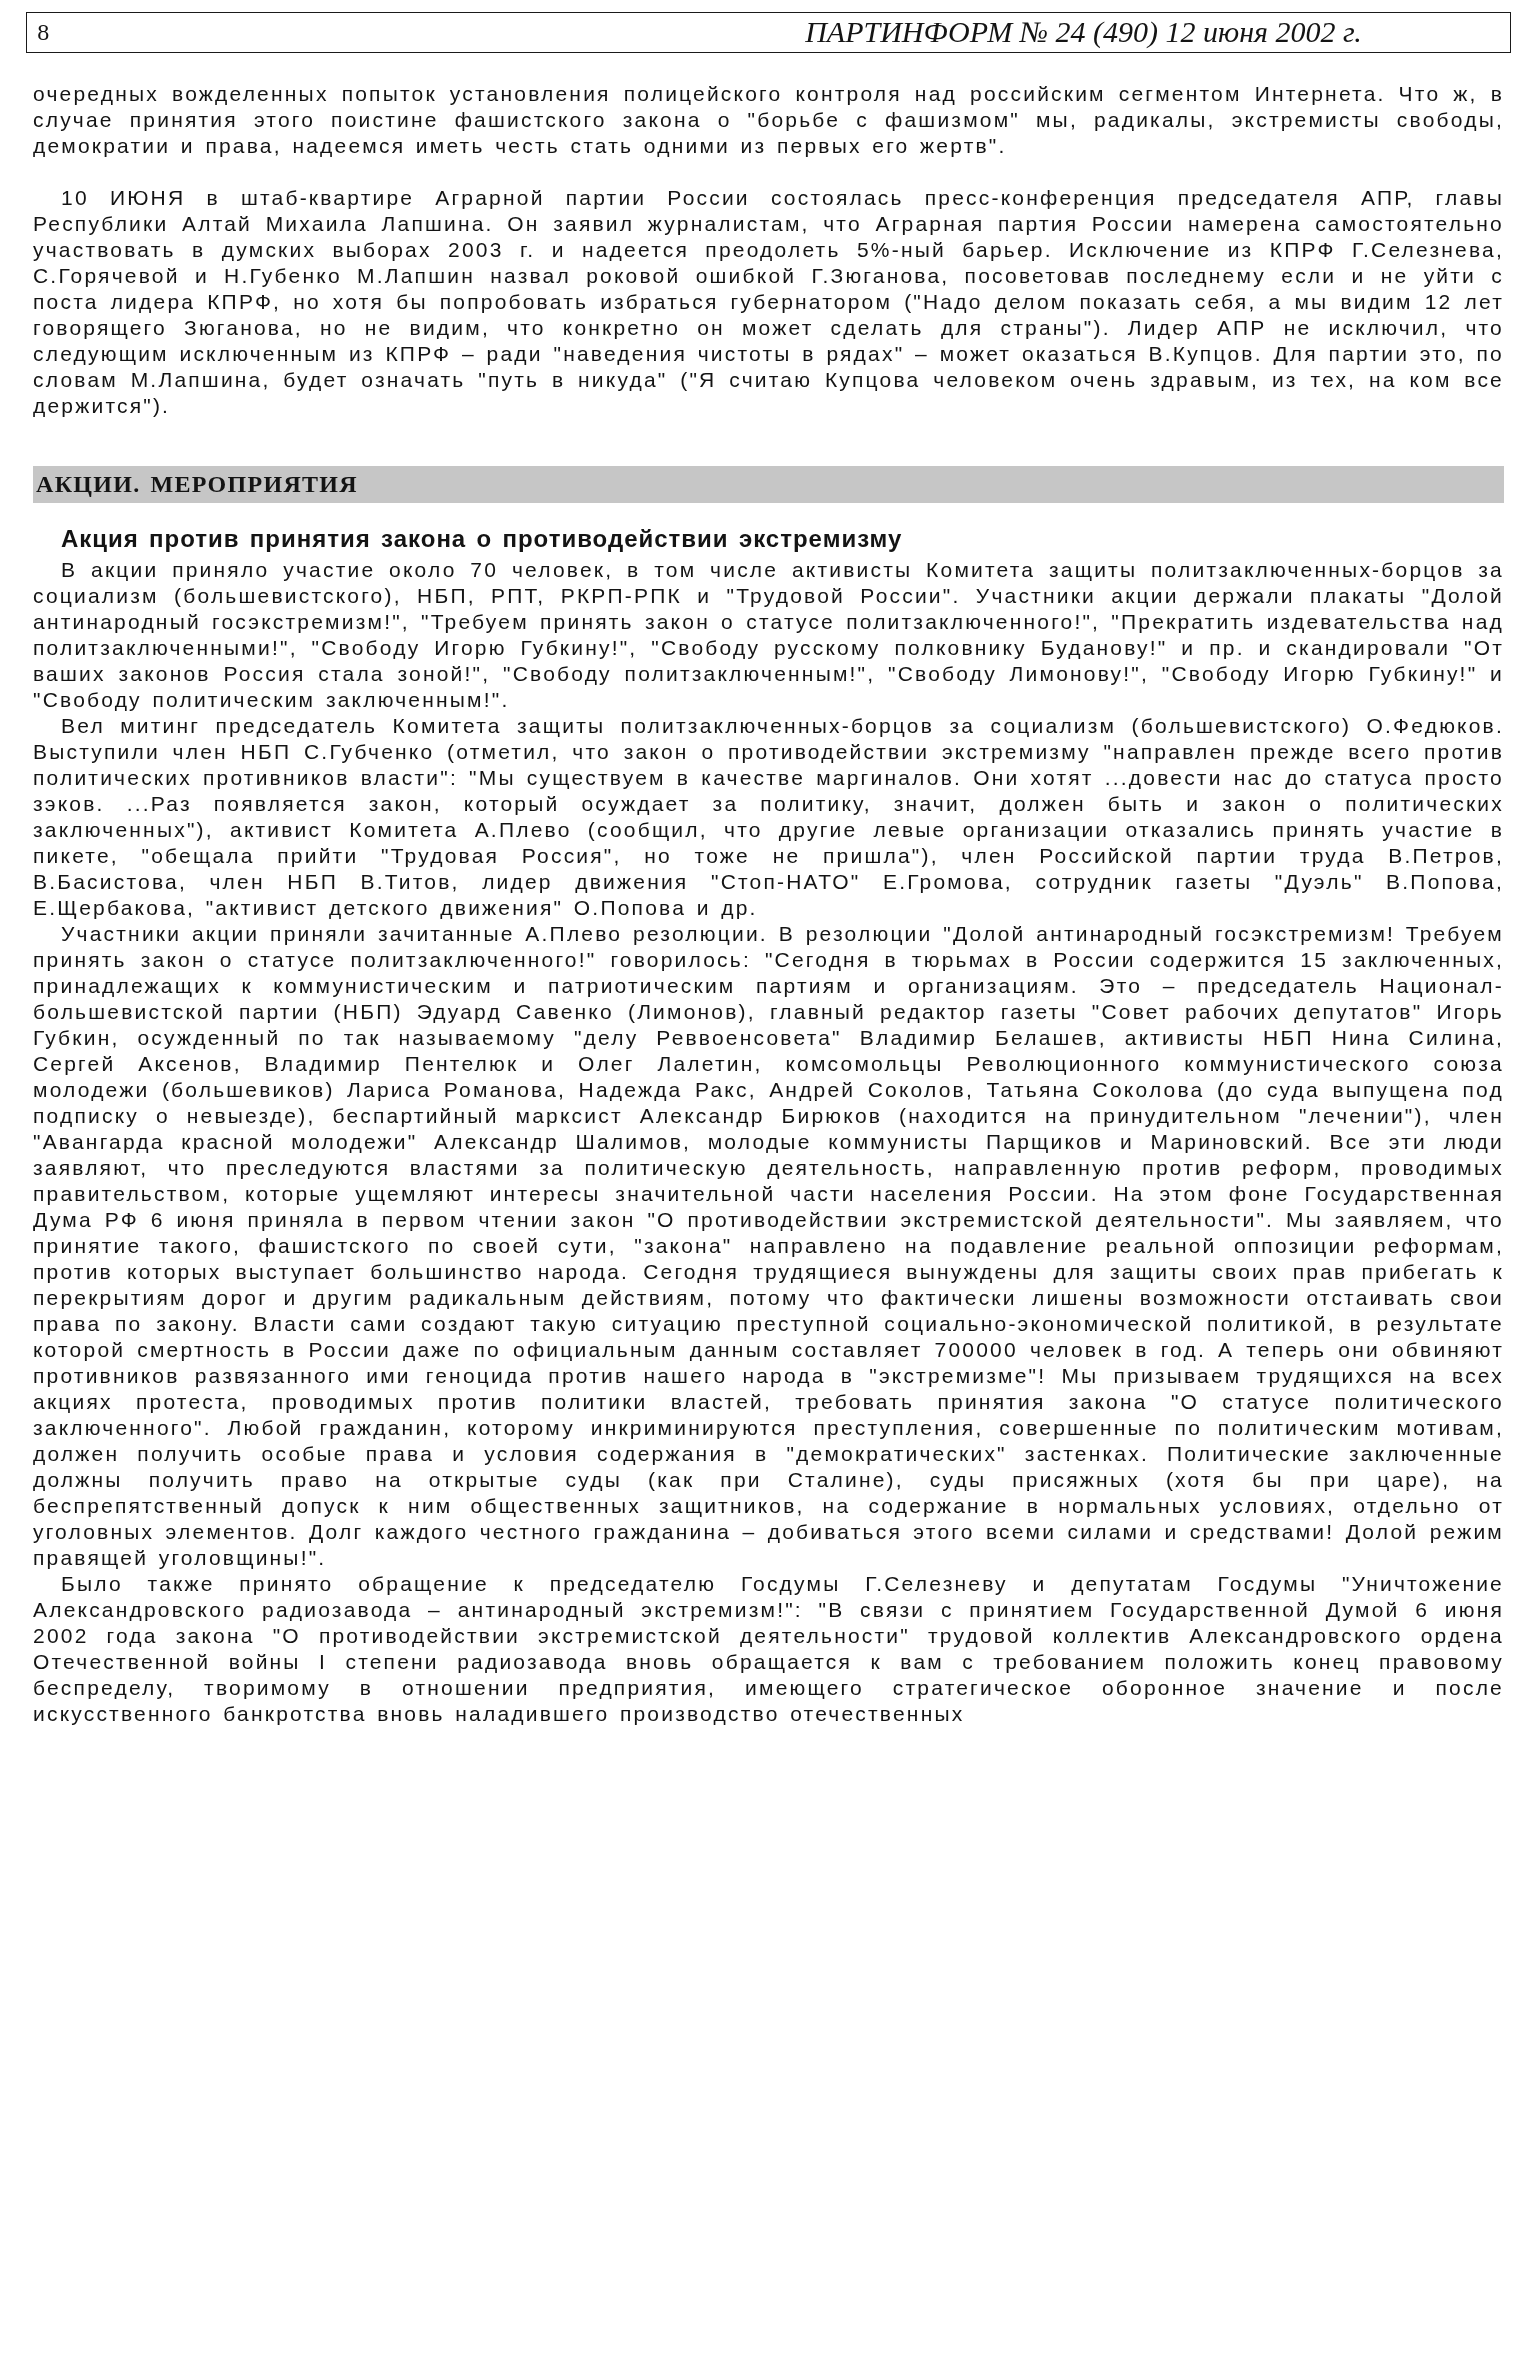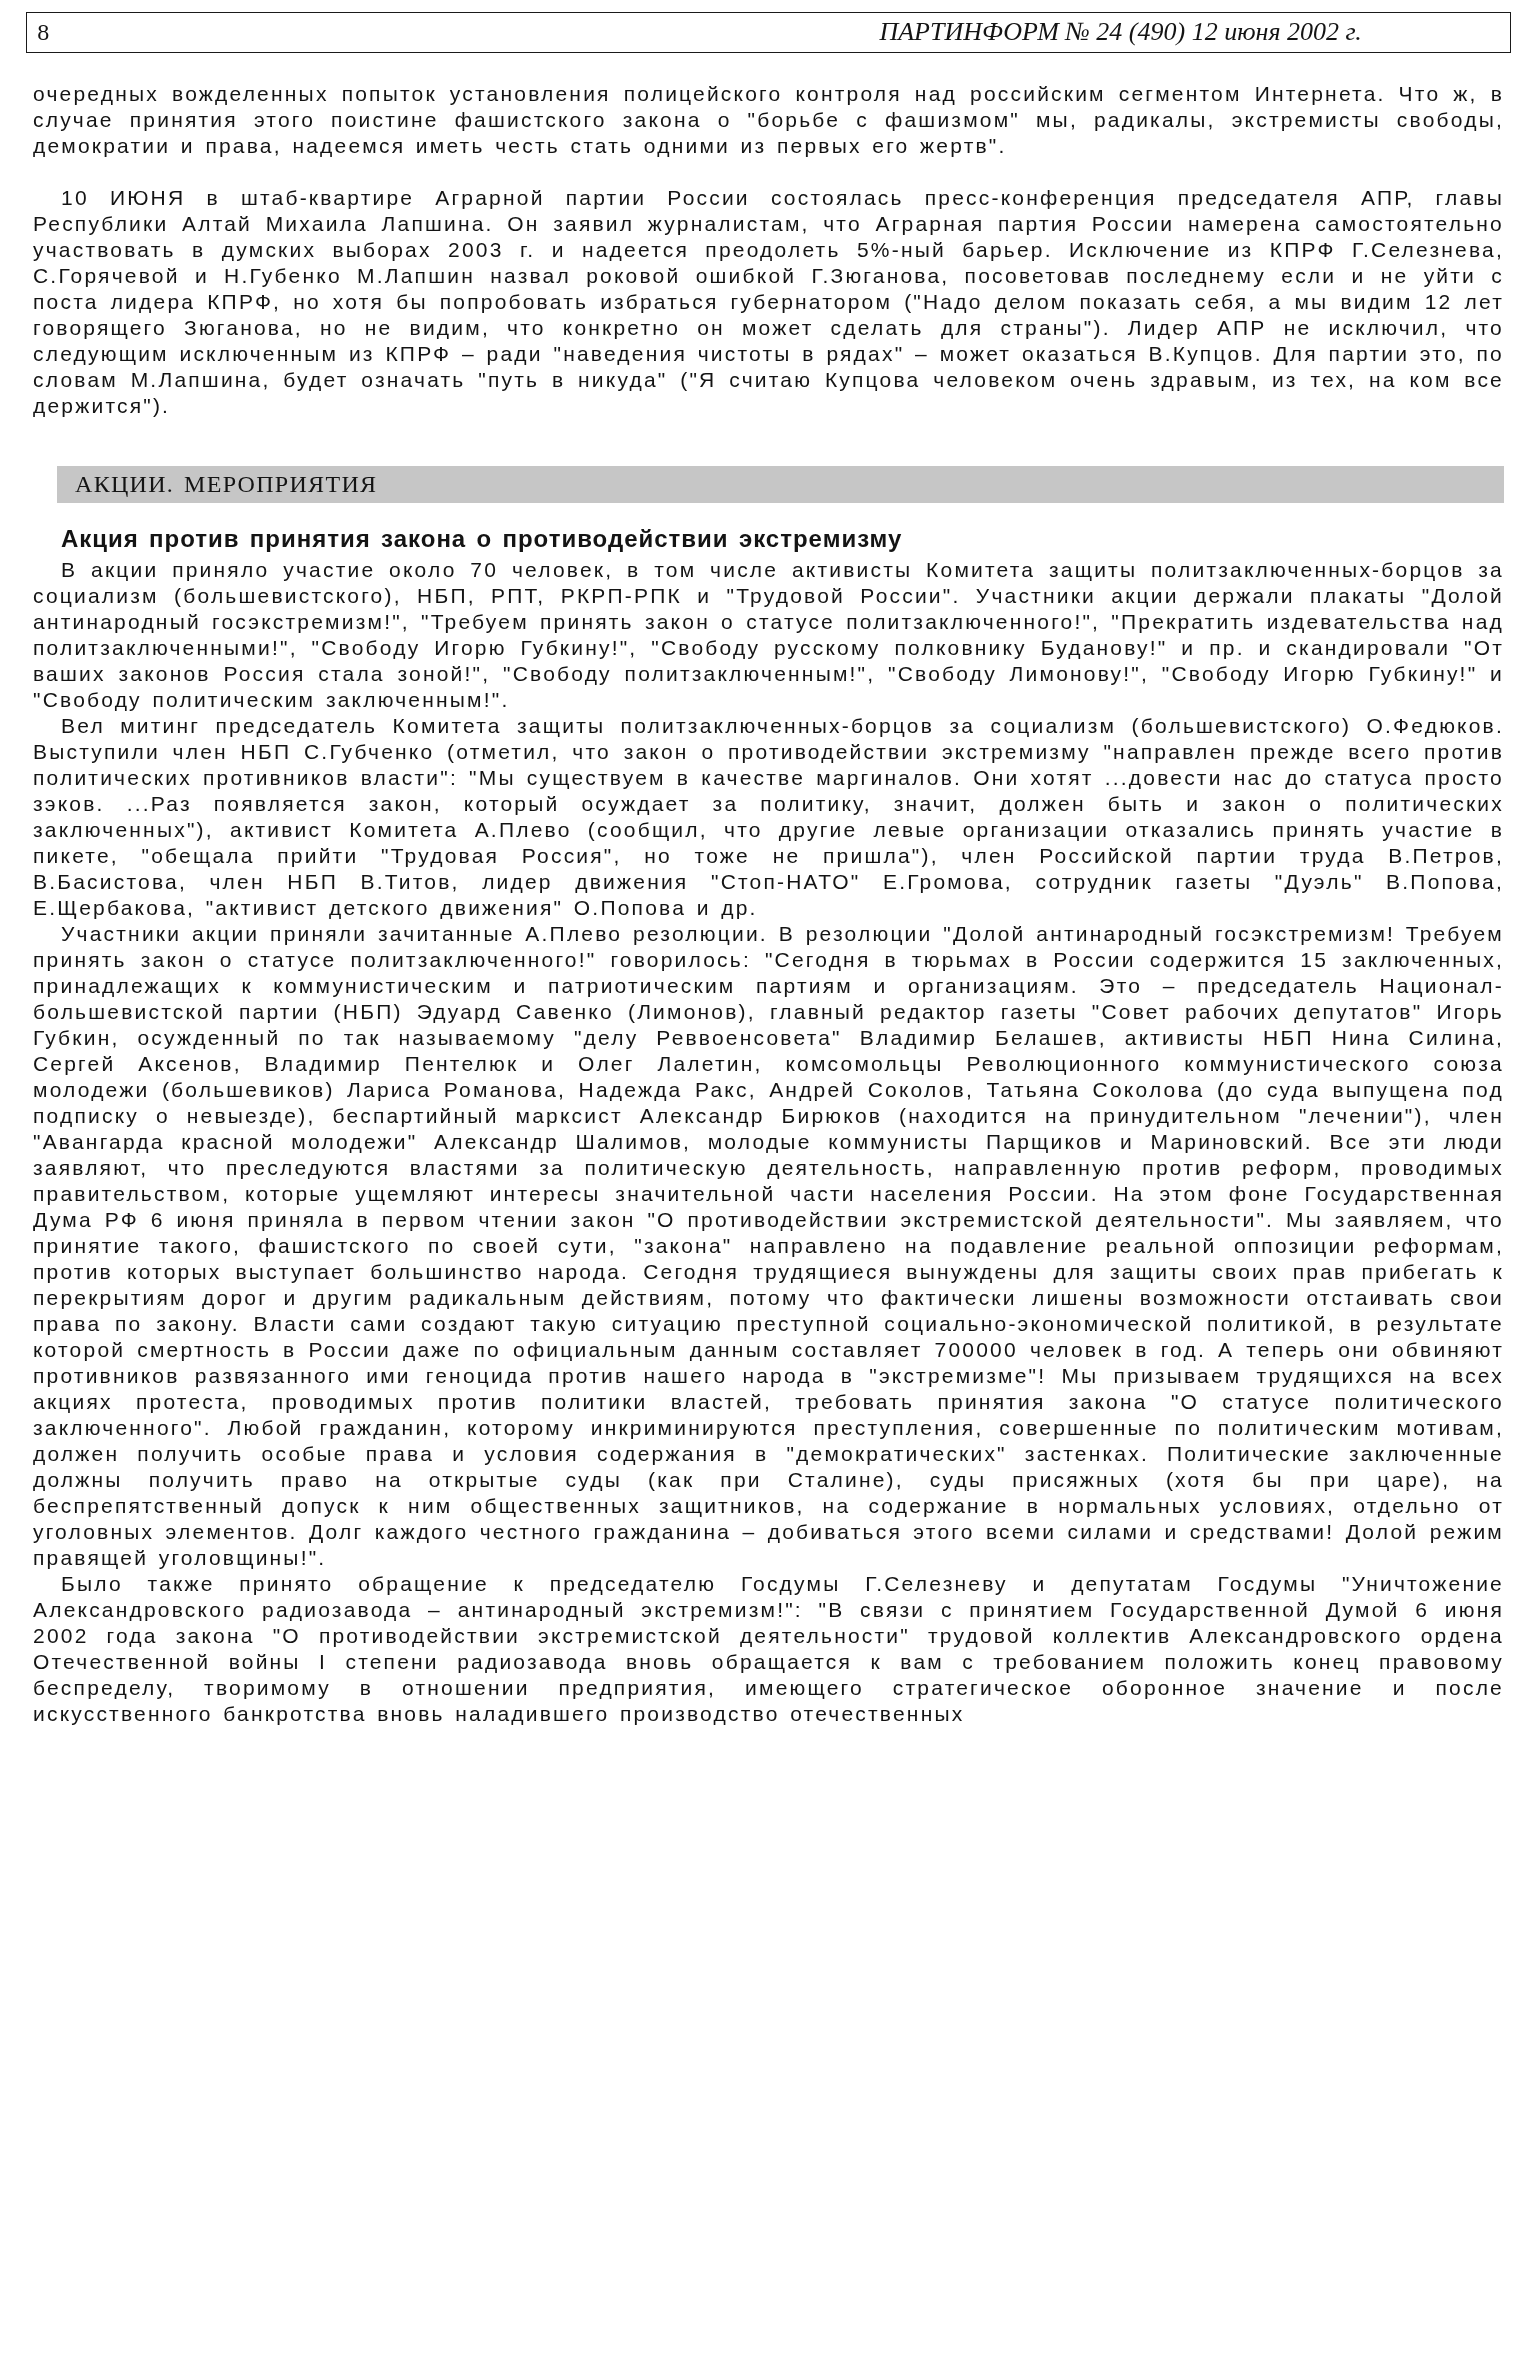--- a/index.html
+++ b/index.html
@@ -17,21 +17,21 @@
     border: 1.9px solid #1a1a1a;
     height: 41px;
     display: flex;
     align-items: center;
     padding: 0 10.2px;
     font-family: "Liberation Serif", serif;
   }
   .page-num { font-size: 24px; font-weight: normal; }
   .journal-title {
     font-style: italic;
-    font-size: 26px;
+    font-size: 30px;
     margin-left: auto;
     margin-right: 138px;
     white-space: nowrap;
   }
   .content {
     padding: 28px 33px 0 33px;
     font-family: "Liberation Sans", sans-serif;
     font-size: 21px;
     line-height: 26px;
     letter-spacing: 2.2px;
@@ -40,26 +40,25 @@
   }
   .para { margin: 0; text-indent: 28px; }
   .para.first { text-indent: 0; }
   .para.gap { margin-top: 26px; }
   .section-bar {
     margin-top: 47px;
     background: #c6c6c6;
     height: 37px;
     display: flex;
     align-items: center;
-    padding: 0 18px;
+    padding: 0 3px;
     font-family: "Liberation Serif", serif;
-    font-weight: normal;
+    font-weight: bold;
     font-size: 24px;
     letter-spacing: 1.3px;
-    margin-left: 24px;
   }
   .subsection {
     margin: 23px 0 5.1px 0;
     font-family: "Liberation Sans", sans-serif;
     font-weight: bold;
     font-size: 24px;
     letter-spacing: 1px;
     padding-left: 28px;
     text-align: left;
   }

